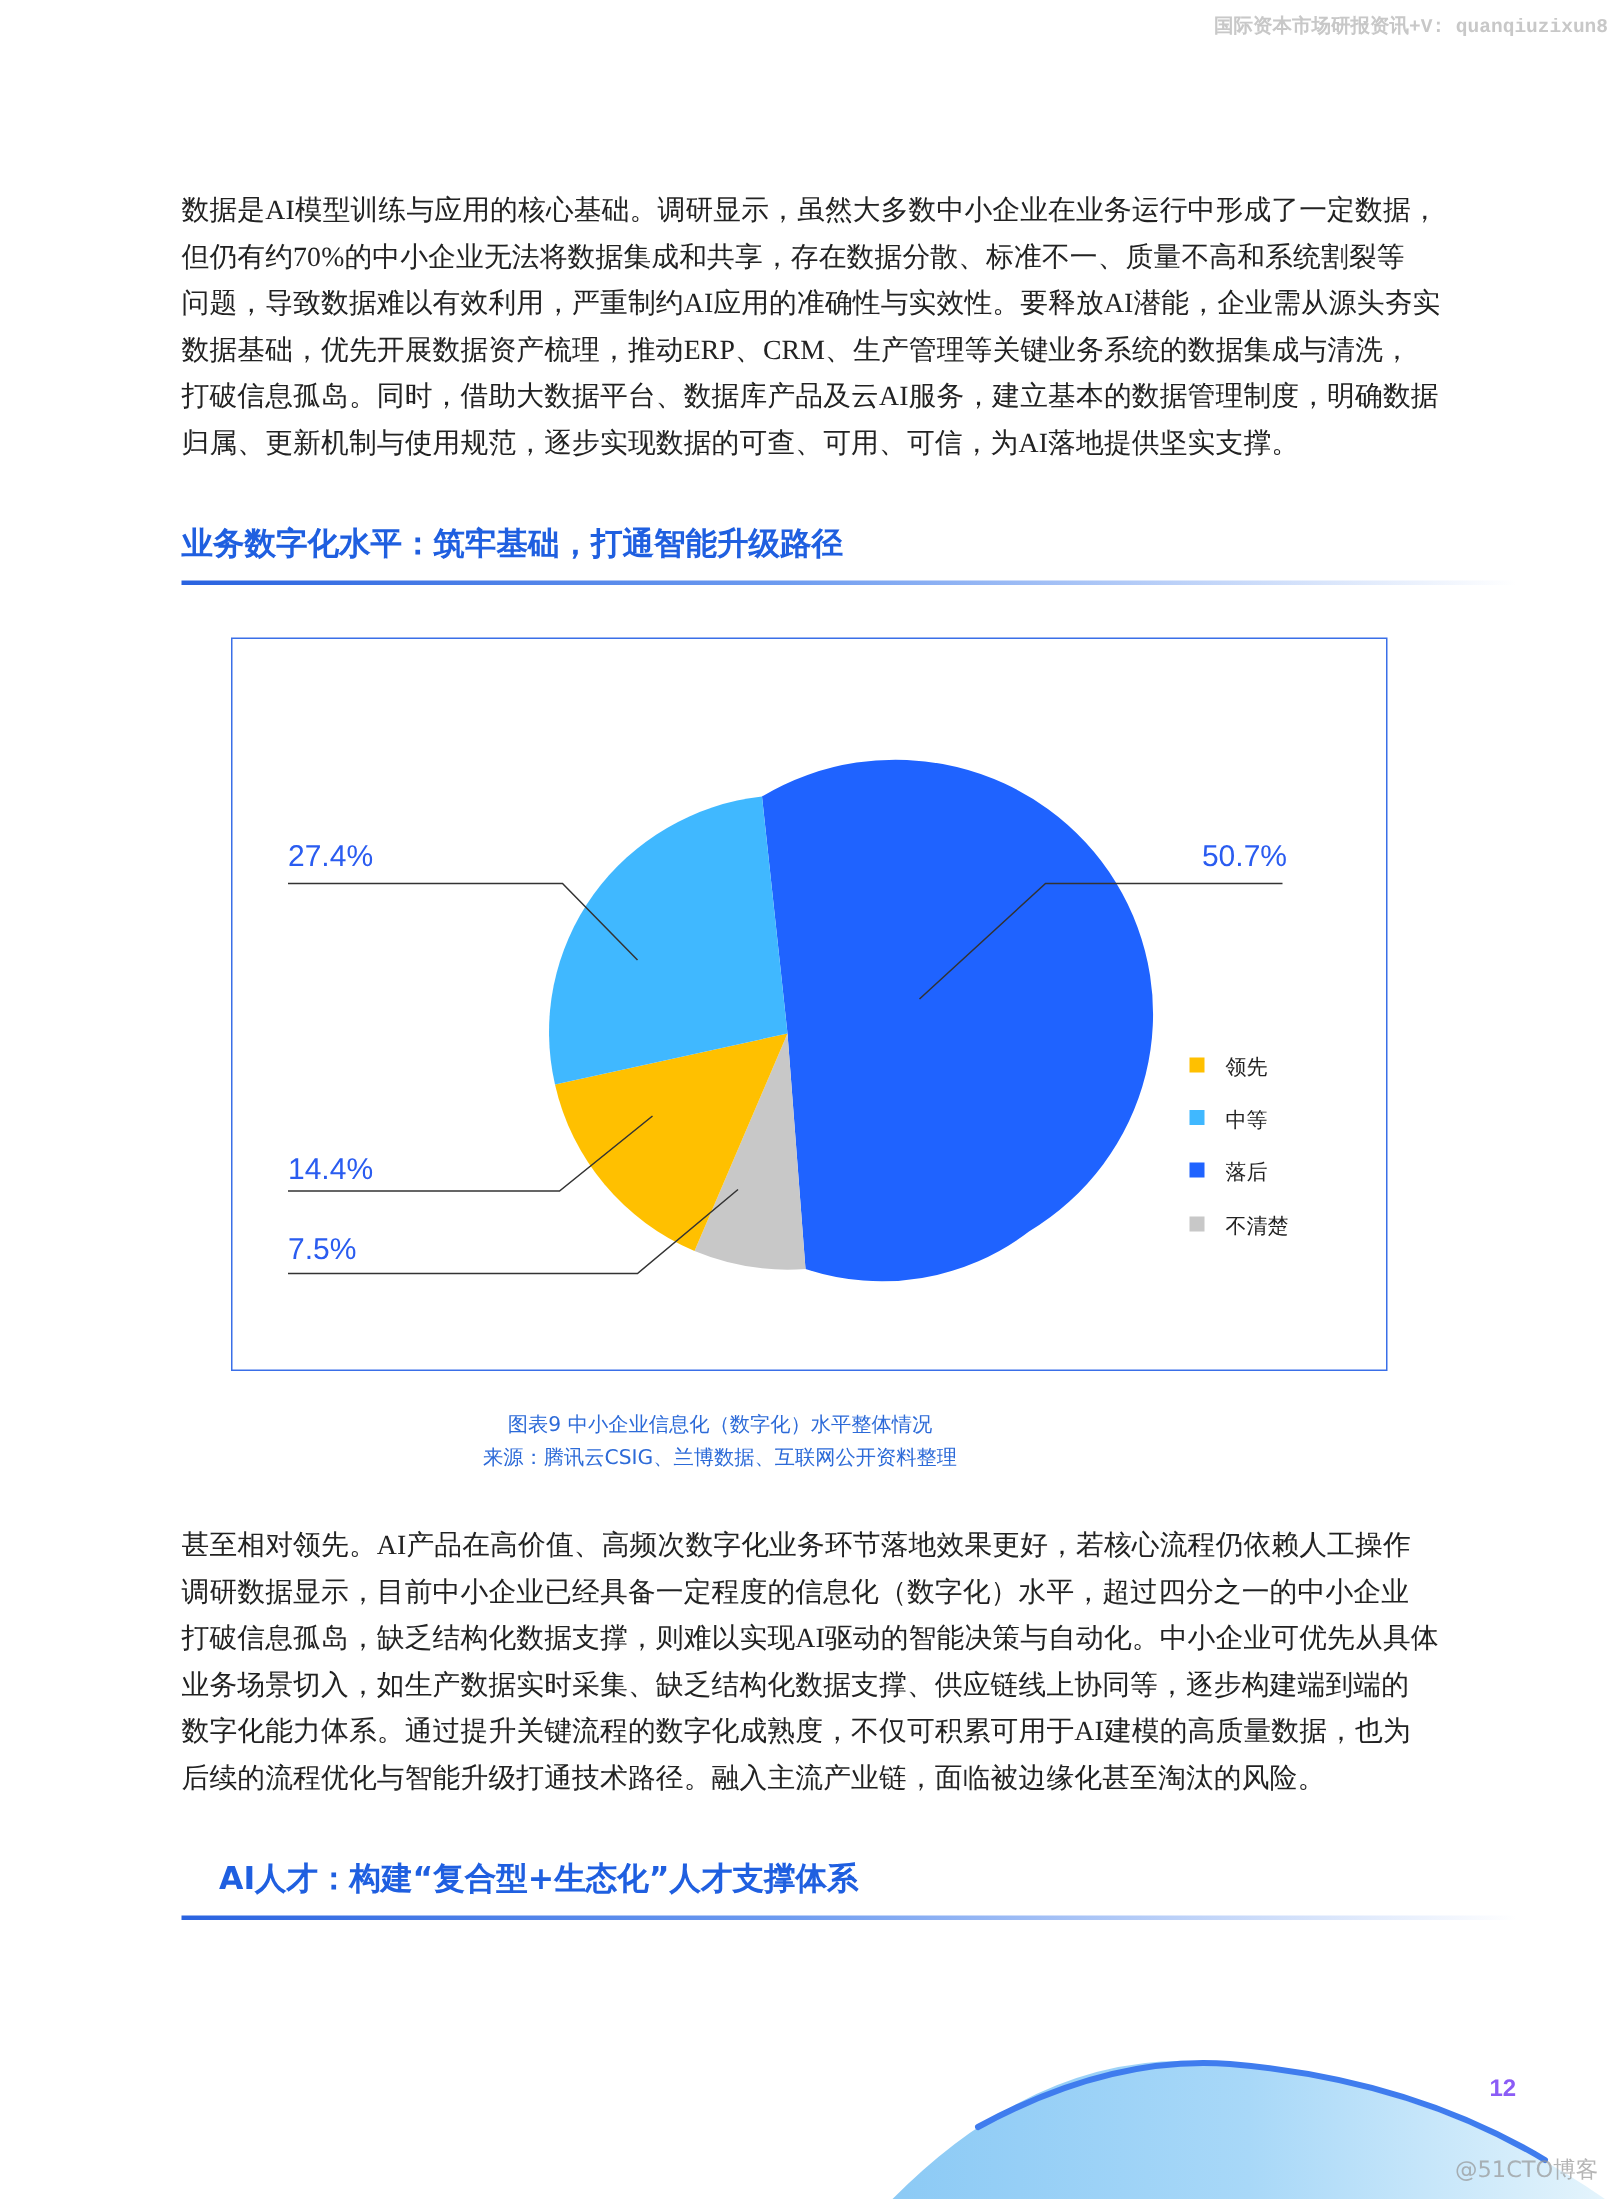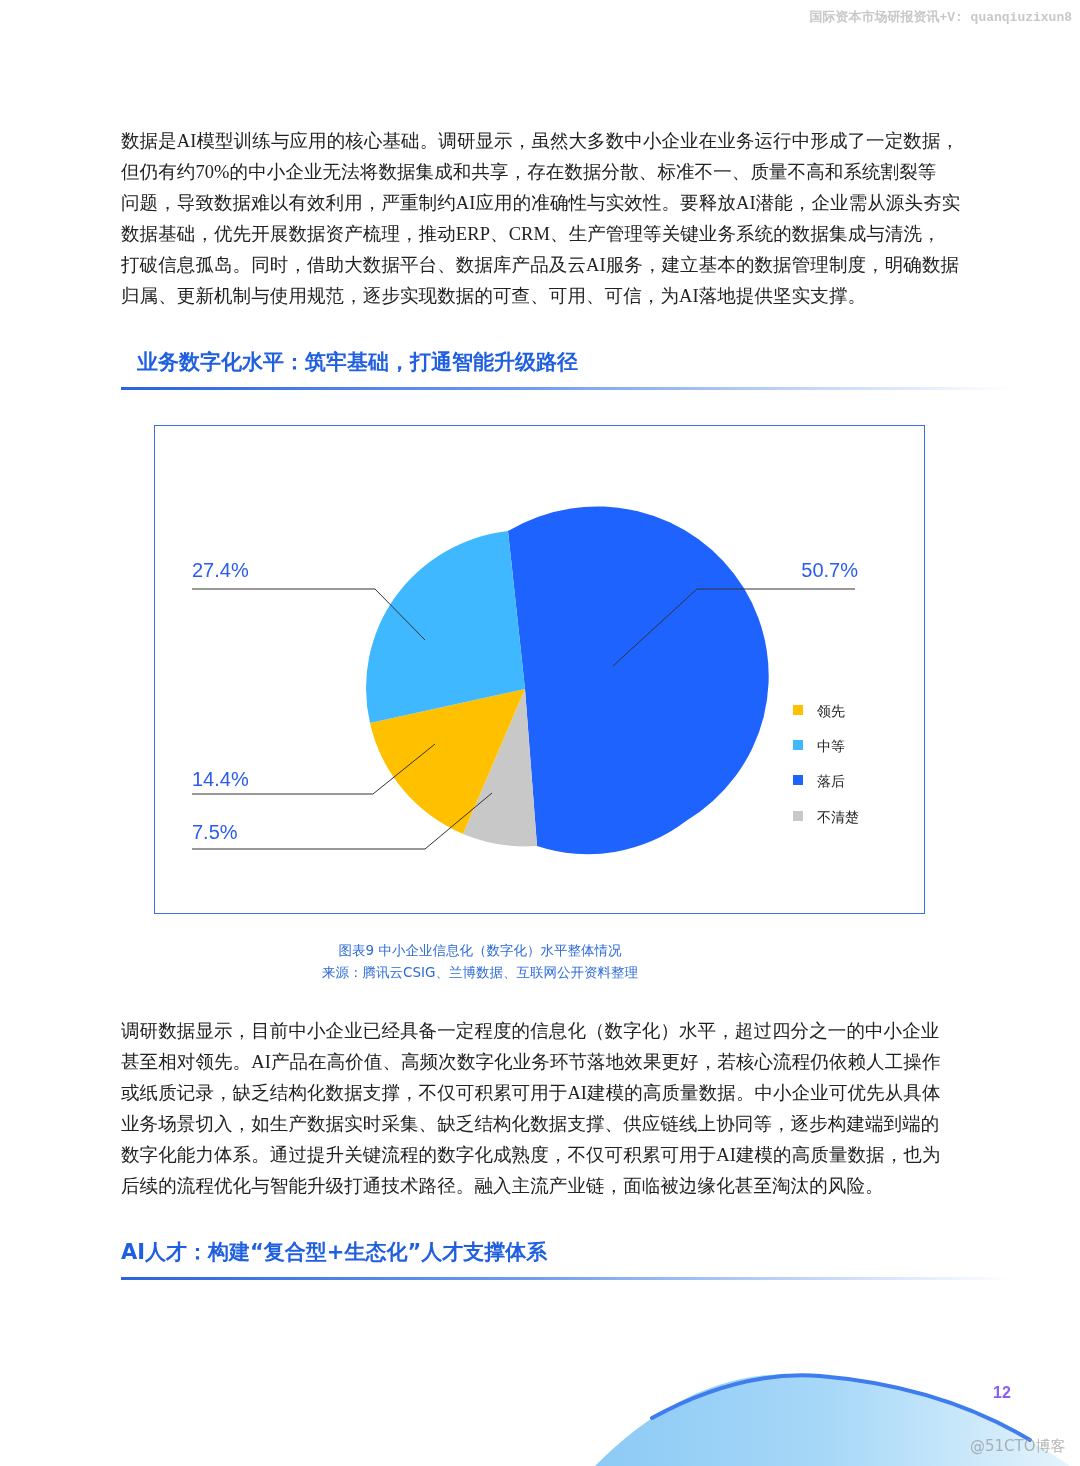--- a/index.html
+++ b/index.html
@@ -25,21 +25,21 @@
 
 <div class="para" style="top:126px;">
   <p>数据是AI模型训练与应用的核心基础。调研显示，虽然大多数中小企业在业务运行中形成了一定数据，</p>
   <p>但仍有约70%的中小企业无法将数据集成和共享，存在数据分散、标准不一、质量不高和系统割裂等</p>
   <p>问题，导致数据难以有效利用，严重制约AI应用的准确性与实效性。要释放AI潜能，企业需从源头夯实</p>
   <p>数据基础，优先开展数据资产梳理，推动ERP、CRM、生产管理等关键业务系统的数据集成与清洗，</p>
   <p>打破信息孤岛。同时，借助大数据平台、数据库产品及云AI服务，建立基本的数据管理制度，明确数据</p>
   <p>归属、更新机制与使用规范，逐步实现数据的可查、可用、可信，为AI落地提供坚实支撑。</p>
 </div>
 
-<div class="section-title" style="top:348px;margin-left:16px;">业务数字化水平：筑牢基础，打通智能升级路径</div>
+<div class="section-title" style="top:348px;">业务数字化水平：筑牢基础，打通智能升级路径</div>
 <div class="section-rule" style="top:387px;"></div>
 
 <div class="chart-box">
   <svg class="chart-svg" width="771" height="489" viewBox="0 0 771 489">
 
     <g>
 
       <path fill="#1F63FF" d="M370,263 L353,105 A160,158 0 0 1 531,395 A160,158 0 0 1 382,420 Z"></path>
 
       <path fill="#C8C8C8" d="M370,263 L382,420 A160,158 0 0 1 308,408 Z"></path>
@@ -71,29 +71,29 @@
       <rect x="638" y="385" width="10" height="10" fill="#C8C8C8"></rect>
       <text class="legend-text" x="662" y="396">不清楚</text>
     </g>
   </svg>
 </div>
 
 <div class="caption" style="top:939px;">图表9 中小企业信息化（数字化）水平整体情况</div>
 <div class="caption" style="top:961px;">来源：腾讯云CSIG、兰博数据、互联网公开资料整理</div>
 
 <div class="para" style="top:1016px;">
+  <p>甚至相对领先。AI产品在高价值、高频次数字化业务环节落地效果更好，若核心流程仍依赖人工操作</p>
   <p>调研数据显示，目前中小企业已经具备一定程度的信息化（数字化）水平，超过四分之一的中小企业</p>
-  <p>甚至相对领先。AI产品在高价值、高频次数字化业务环节落地效果更好，若核心流程仍依赖人工操作</p>
-  <p>或纸质记录，缺乏结构化数据支撑，不仅可积累可用于AI建模的高质量数据。中小企业可优先从具体</p>
+  <p>打破信息孤岛，缺乏结构化数据支撑，则难以实现AI驱动的智能决策与自动化。中小企业可优先从具体</p>
   <p>业务场景切入，如生产数据实时采集、缺乏结构化数据支撑、供应链线上协同等，逐步构建端到端的</p>
   <p>数字化能力体系。通过提升关键流程的数字化成熟度，不仅可积累可用于AI建模的高质量数据，也为</p>
   <p>后续的流程优化与智能升级打通技术路径。融入主流产业链，面临被边缘化甚至淘汰的风险。</p>
 </div>
 
-<div class="section-title" style="top:1238px;">AI人才：构建“复合型+生态化”人才支撑体系</div>
+<div class="section-title" style="top:1238px;margin-left:25px;">AI人才：构建“复合型+生态化”人才支撑体系</div>
 <div class="section-rule" style="top:1277px;"></div>
 
 <svg class="deco" width="1080" height="1466" viewBox="0 0 1080 1466" style="pointer-events:none;">
   <defs>
     <linearGradient id="arcFill" x1="0" y1="0" x2="1" y2="0">
       <stop offset="0%" stop-color="#8ccaf5"></stop>
       <stop offset="50%" stop-color="#a8d8f8"></stop>
       <stop offset="100%" stop-color="#e4f4fc"></stop>
     </linearGradient>
   </defs>

